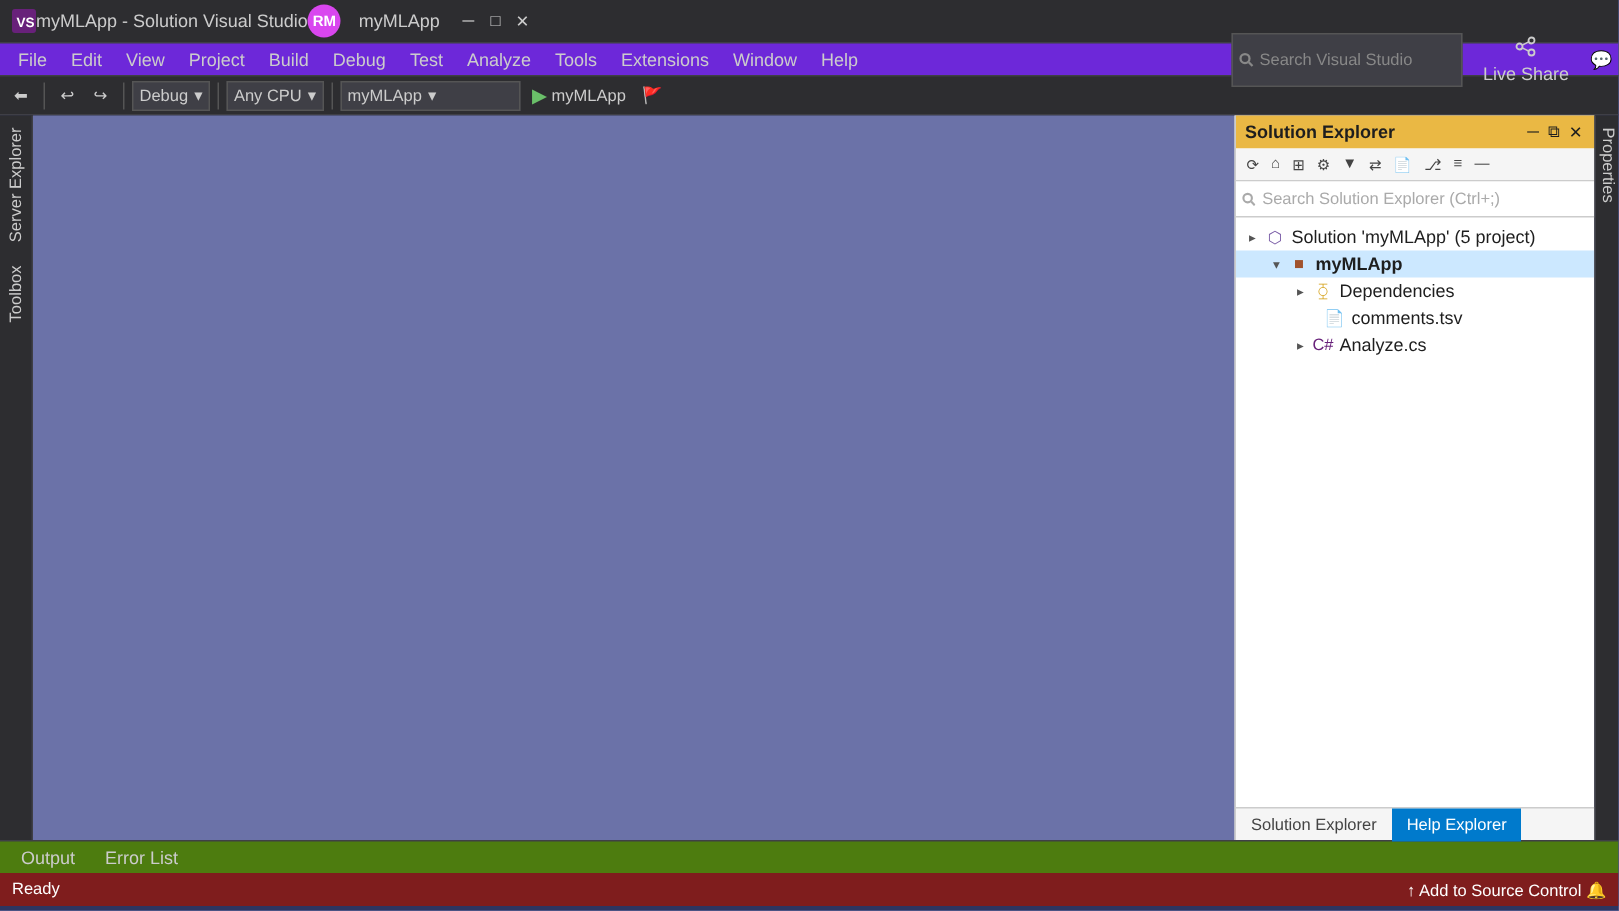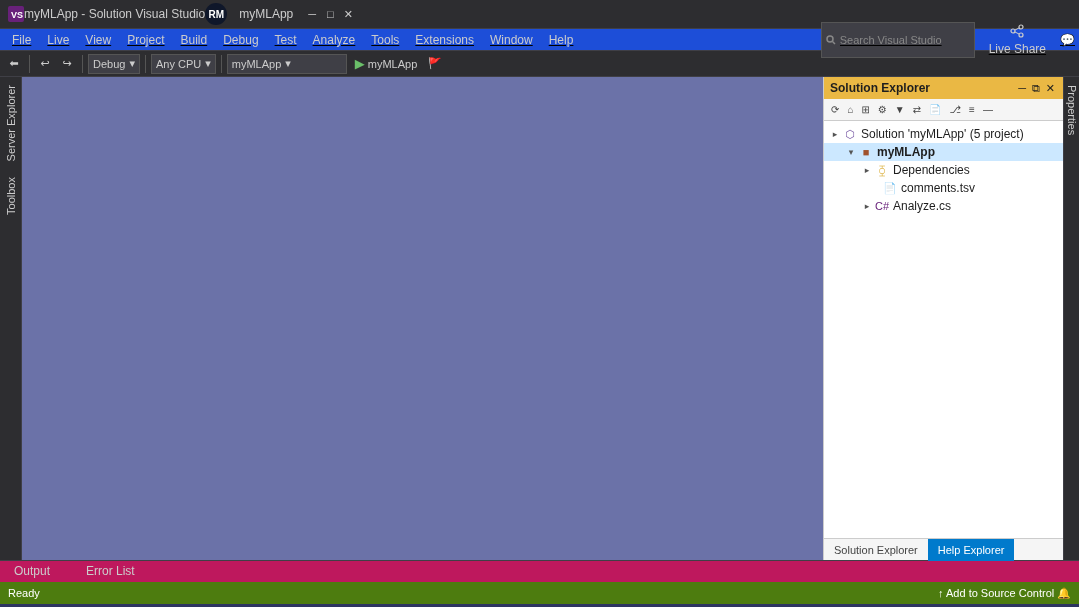--- a/index.html
+++ b/index.html
@@ -16,27 +16,26 @@
     }
     #title-bar-left { display: flex; align-items: center; gap: 6px; }
     #title-bar-center { color: #ccc; font-size: 12px; }
     #title-bar-right { display: flex; align-items: center; gap: 4px; }
     .title-btn { width: 14px; height: 14px; display: flex; align-items: center; justify-content: center; font-size: 11px; color: #ccc; cursor: pointer; }
     #vs-icon { width: 16px; height: 16px; }
 
     
     #menu-bar {
       height: 22px;
-      background: #1d4ed8;
+      background: #6d28d9;
       display: flex;
       align-items: center;
       padding: 0 4px;
       gap: 0;
       border-top: 1px solid #3f3f46;
-      text-decoration: underline;
     }
     .menu-item {
       padding: 2px 8px;
       color: #ccc;
       cursor: pointer;
       font-size: 12px;
       height: 22px;
       display: flex;
       align-items: center;
     }
@@ -71,21 +70,21 @@
       background: transparent;
       border: none;
       color: #ccc;
       font-size: 11px;
       outline: none;
       width: 130px;
     }
     #search-box input::placeholder { color: #888; }
     #user-avatar {
       width: 22px; height: 22px;
-      background: #0f172a;
+      background: #d946ef;
       border-radius: 50%;
       display: flex; align-items: center; justify-content: center;
       color: #fff; font-size: 10px; font-weight: bold;
       cursor: pointer;
     }
     #live-share-btn {
       display: flex; align-items: center; gap: 4px;
       color: #ccc; font-size: 12px; cursor: pointer;
       padding: 2px 6px;
       flex-direction: column;
@@ -201,25 +200,25 @@
       padding: 8px 2px;
       color: #ccc;
       font-size: 11px;
       cursor: pointer;
       white-space: nowrap;
     }
 
     
     #bottom-tabs {
       height: 22px;
-      background: #be185d;
-      display: flex;
-      align-items: flex-start;
-      padding: 0 4px;
-      gap: 16px;
+      background: #4d7c0f;
+      display: flex;
+      align-items: center;
+      padding: 0 4px;
+      gap: 0;
       border-top: 1px solid #3f3f46;
     }
     .bottom-tab {
       padding: 2px 10px;
       font-size: 12px;
       color: #ccc;
       cursor: pointer;
       height: 20px;
       display: flex;
       align-items: center;
@@ -243,21 +242,21 @@
       align-items: center;
     }
     .se-bottom-tab.active {
       background: #007acc;
       color: #fff;
     }
 
     
     #status-bar {
       height: 22px;
-      background: #4d7c0f;
+      background: #7f1d1d;
       display: flex;
       align-items: center;
       justify-content: space-between;
       padding: 0 8px;
       color: #fff;
       font-size: 11px;
     }
     #status-left { display: flex; align-items: center; gap: 12px; }
     #status-right { display: flex; align-items: center; gap: 12px; }
 
@@ -300,21 +299,21 @@
     <div id="user-avatar">RM</div>
     <div style="color:#ccc;font-size:12px;margin:0 8px;">myMLApp</div>
     <div class="title-btn">─</div>
     <div class="title-btn">□</div>
     <div class="title-btn close">✕</div>
   </div>
 </div>
 
 <div id="menu-bar">
   <div class="menu-item">File</div>
-  <div class="menu-item">Live</div>
+  <div class="menu-item">Edit</div>
   <div class="menu-item">View</div>
   <div class="menu-item">Project</div>
   <div class="menu-item">Build</div>
   <div class="menu-item">Debug</div>
   <div class="menu-item">Test</div>
   <div class="menu-item">Analyze</div>
   <div class="menu-item">Tools</div>
   <div class="menu-item">Extensions</div>
   <div class="menu-item">Window</div>
   <div class="menu-item">Help</div>
@@ -399,20 +398,27 @@
       <span class="se-tool-btn">⊞</span>
       <span class="se-tool-btn">⚙</span>
       <span class="se-tool-btn">▼</span>
       <span class="se-tool-btn">⇄</span>
       <span class="se-tool-btn">📄</span>
       <span class="se-tool-btn">⎇</span>
       <span class="se-tool-btn">≡</span>
       <span class="se-tool-btn">—</span>
     </div>
 
+    <div id="se-search">
+      <svg width="10" height="10" viewBox="0 0 10 10">
+          <circle cx="4" cy="4" r="3" fill="none" stroke="#aaa" stroke-width="1.5"></circle>
+          <line x1="6.5" y1="6.5" x2="9" y2="9" stroke="#aaa" stroke-width="1.5"></line>
+        </svg>
+      <input type="text" placeholder="Search Solution Explorer (Ctrl+;)" style="">
+    </div>
 
     <div id="se-tree">
 
       <div class="tree-item" style="padding-left:4px;">
         <span class="tree-arrow">▸</span>
         <span class="tree-icon" style="color:#7b5ea7;">⬡</span>
         <span class="tree-label">Solution 'myMLApp' (5 project)</span>
       </div>
 
       <div class="tree-item selected" style="padding-left:20px;">

